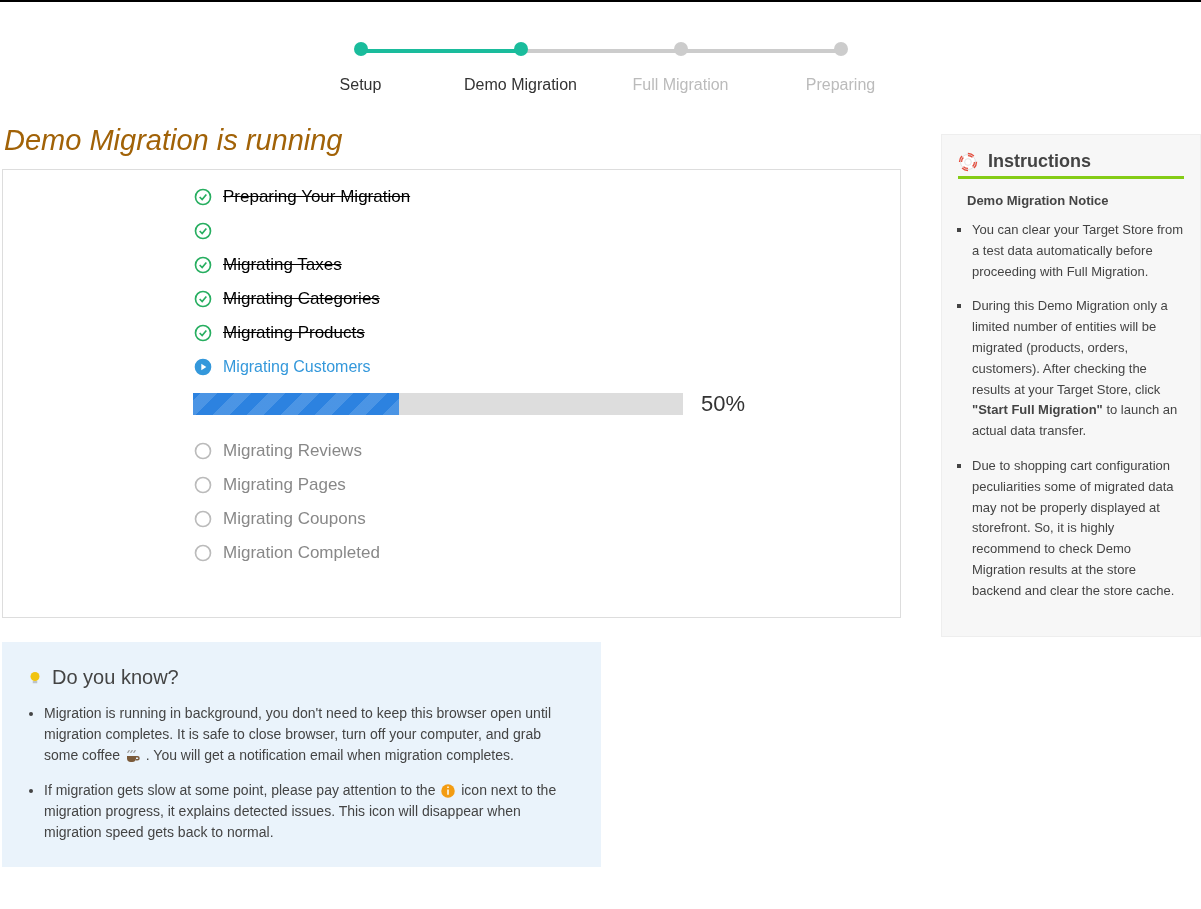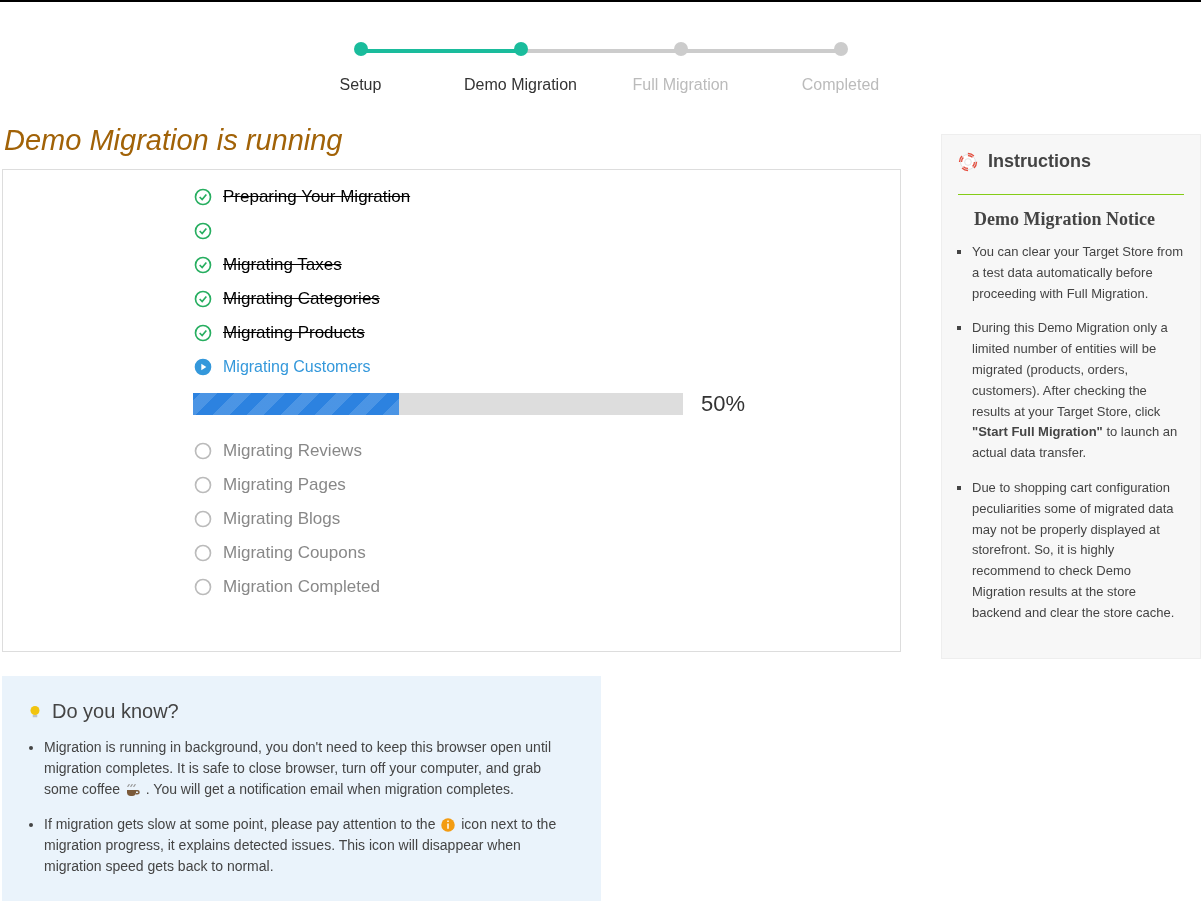--- a/index.html
+++ b/index.html
@@ -131,31 +131,30 @@
     border: 1px solid #eee;
     padding: 16px 16px 20px 16px;
     font-size: 13px;
     color: #444;
   }
   .instructions h2 {
     font-size: 18px;
     margin: 0 0 12px 0;
     display: flex;
     align-items: center;
-    border-bottom: 1px solid #84cc16;
-    padding-bottom: 22px;
+    border-bottom: 3px solid #84cc16;
+    padding-bottom: 4px;
   }
   .lifering {
     width: 20px; height: 20px; margin-right: 10px;
     display: inline-flex;
   }
   .instructions h3 {
-    font-size: 18px;
-    margin: 14px 0 12px 16px;
-    font-family: Liberation Serif, serif;
+    font-size: 13px;
+    margin: 14px 0 12px 9px;
   }
   .instructions ul {
     margin: 0;
     padding-left: 14px;
   }
   .instructions li {
     list-style: square;
     margin-bottom: 14px;
     line-height: 1.6;
   }
@@ -202,21 +201,21 @@
       <div class="step-dot green"></div>
       <div class="step-label">Demo Migration</div>
     </div>
     <div class="step">
       <div class="step-line gray"></div>
       <div class="step-dot gray"></div>
       <div class="step-label muted">Full Migration</div>
     </div>
     <div class="step">
       <div class="step-dot gray"></div>
-      <div class="step-label muted">Completed</div>
+      <div class="step-label muted">Preparing</div>
     </div>
   </div>
 
 <div class="layout">
   <div class="main">
     <h1>Demo Migration is running</h1>
 
     <div class="panel">
       <div class="step-list" id="step-list">
           <div class="srow done">
@@ -286,28 +285,20 @@
             </span>
             <span class="text">Migrating Reviews</span>
           </div>
           <div class="srow pending">
             <span class="icon">
               <svg viewBox="0 0 24 24" width="20" height="20" fill="none" stroke="#bbb" stroke-width="2">
                 <circle cx="12" cy="12" r="9"></circle>
               </svg>
             </span>
             <span class="text">Migrating Pages</span>
-          </div>
-          <div class="srow pending">
-            <span class="icon">
-              <svg viewBox="0 0 24 24" width="20" height="20" fill="none" stroke="#bbb" stroke-width="2">
-                <circle cx="12" cy="12" r="9"></circle>
-              </svg>
-            </span>
-            <span class="text">Migrating Blogs</span>
           </div>
           <div class="srow pending">
             <span class="icon">
               <svg viewBox="0 0 24 24" width="20" height="20" fill="none" stroke="#bbb" stroke-width="2">
                 <circle cx="12" cy="12" r="9"></circle>
               </svg>
             </span>
             <span class="text">Migrating Coupons</span>
           </div>
           <div class="srow pending">

